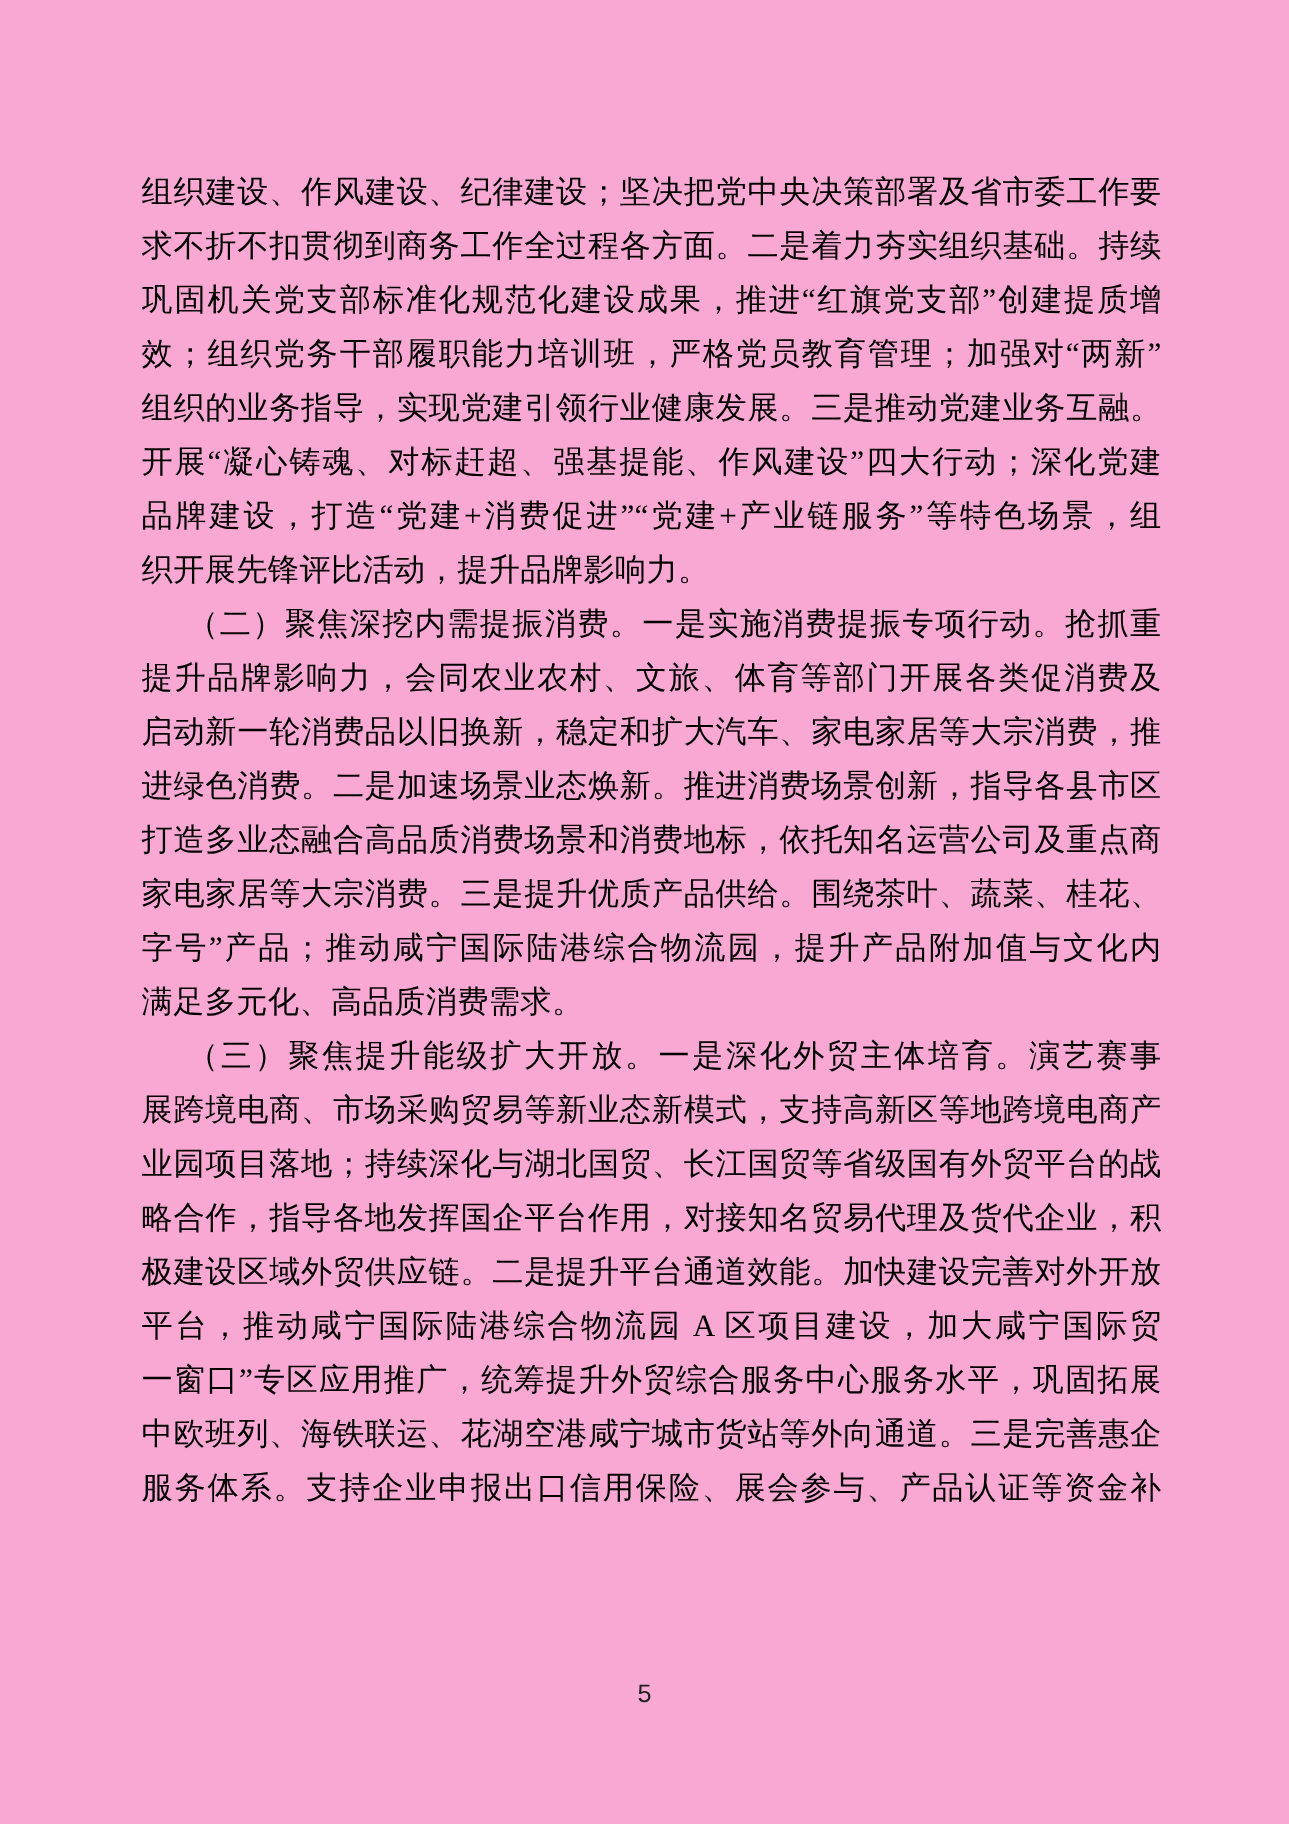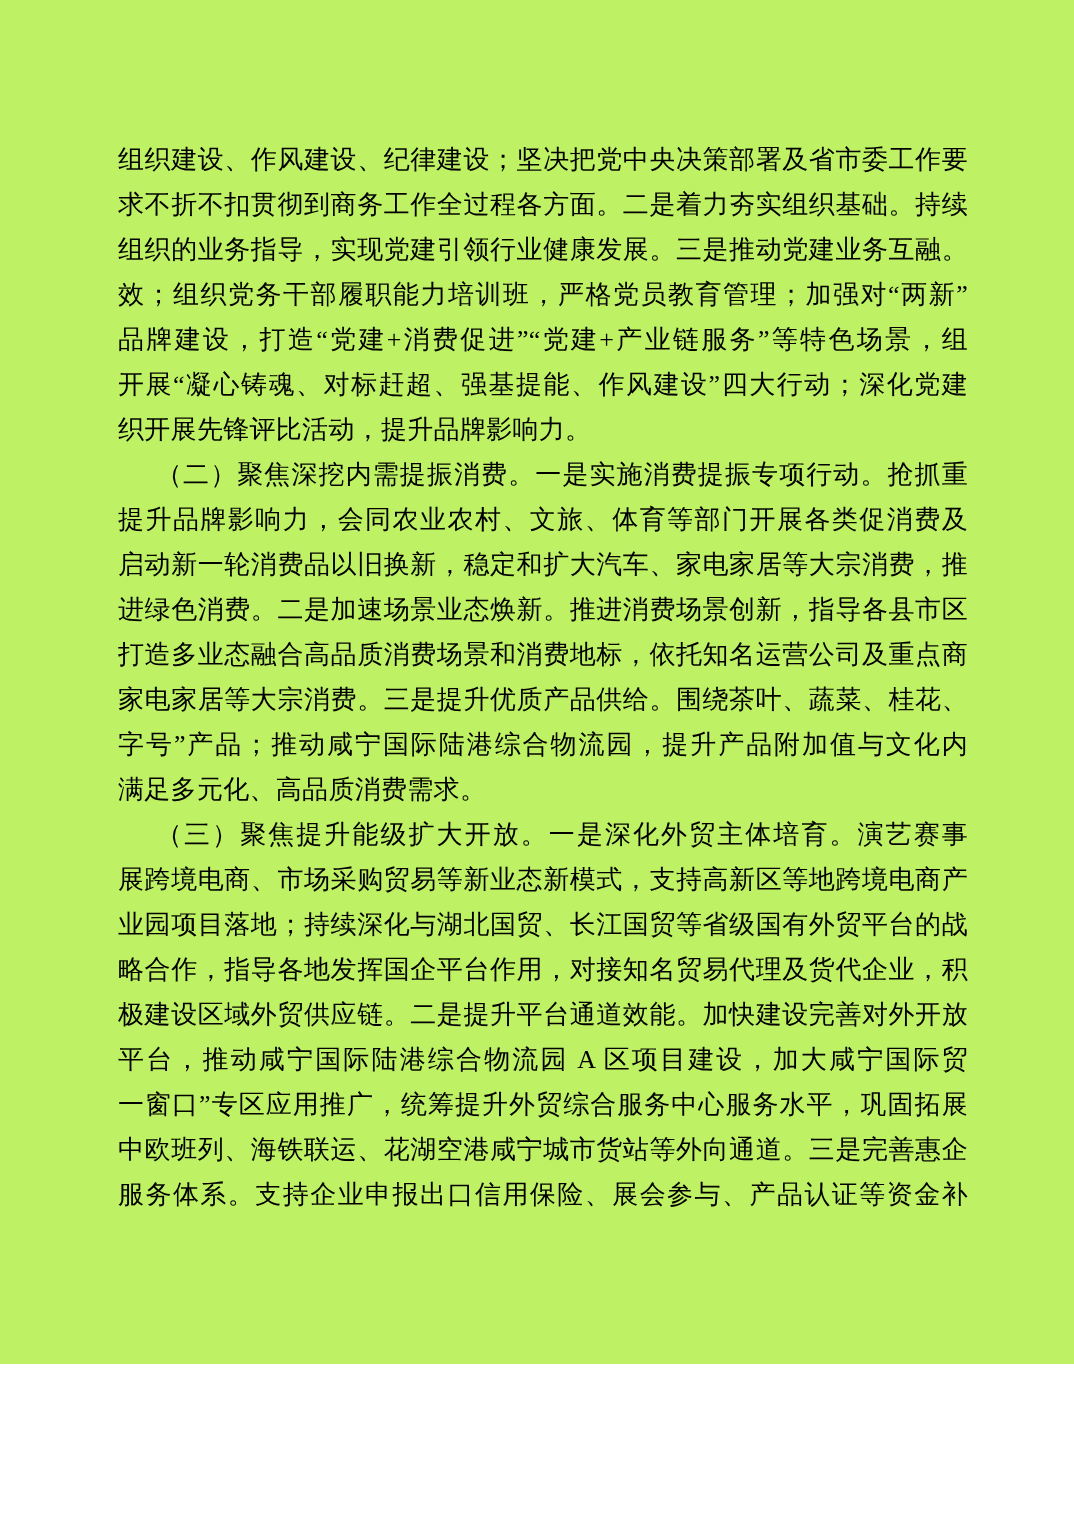--- a/index.html
+++ b/index.html
@@ -3,22 +3,22 @@
 <meta charset="utf-8">
 <style>
   html, body {
     margin: 0;
     padding: 0;
     background: #ffffff;
   }
   .page {
     position: relative;
     width: 1074px;
-    height: 1364px;
-    background: #bef264;
+    height: 1520px;
+    background: #f9a8d4;
     overflow: hidden;
     font-family: "Liberation Serif", "DejaVu Serif", serif;
     color: #000000;
   }
   .content {
     position: absolute;
     left: 118px;
     top: 137px;
     width: 850px;
   }
@@ -56,24 +56,25 @@
 </style>
 </head>
 <body>
 
 <div class="page">
   <div class="content">
 
     <div class="para">
       <div class="line">组织建设、作风建设、纪律建设；坚决把党中央决策部署及省市委工作要</div>
       <div class="line">求不折不扣贯彻到商务工作全过程各方面。二是着力夯实组织基础。持续</div>
+      <div class="line">巩固机关党支部标准化规范化建设成果，推进“红旗党支部”创建提质增</div>
+      <div class="line">效；组织党务干部履职能力培训班，严格党员教育管理；加强对“两新”</div>
       <div class="line">组织的业务指导，实现党建引领行业健康发展。三是推动党建业务互融。</div>
-      <div class="line">效；组织党务干部履职能力培训班，严格党员教育管理；加强对“两新”</div>
+      <div class="line">开展“凝心铸魂、对标赶超、强基提能、作风建设”四大行动；深化党建</div>
       <div class="line">品牌建设，打造“党建+消费促进”“党建+产业链服务”等特色场景，组</div>
-      <div class="line">开展“凝心铸魂、对标赶超、强基提能、作风建设”四大行动；深化党建</div>
       <div class="line short">织开展先锋评比活动，提升品牌影响力。</div>
     </div>
 
     <div class="para">
       <div class="line indent">（二）聚焦深挖内需提振消费。一是实施消费提振专项行动。抢抓重</div>
       <div class="line">提升品牌影响力，会同农业农村、文旅、体育等部门开展各类促消费及</div>
       <div class="line">启动新一轮消费品以旧换新，稳定和扩大汽车、家电家居等大宗消费，推</div>
       <div class="line">进绿色消费。二是加速场景业态焕新。推进消费场景创新，指导各县市区</div>
       <div class="line">打造多业态融合高品质消费场景和消费地标，依托知名运营公司及重点商</div>
       <div class="line">家电家居等大宗消费。三是提升优质产品供给。围绕茶叶、蔬菜、桂花、</div>

